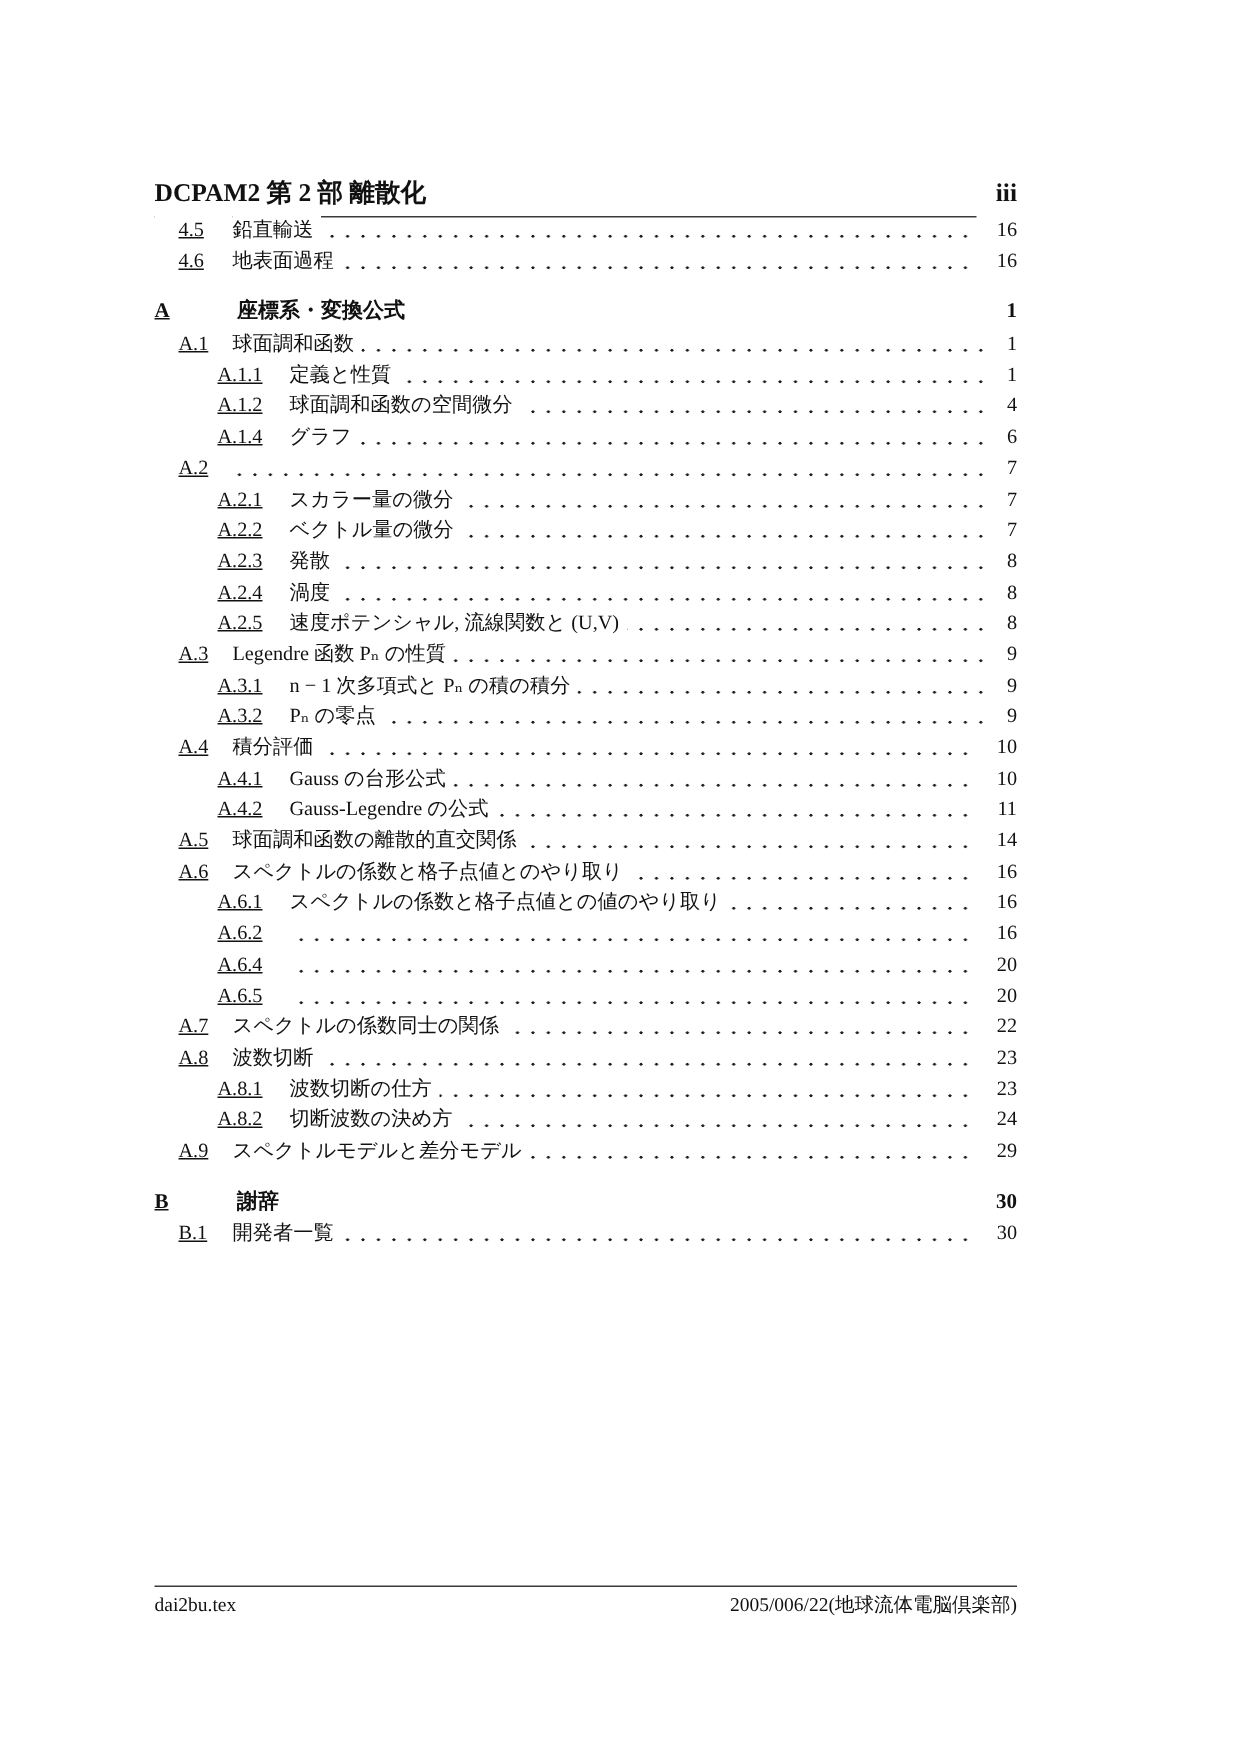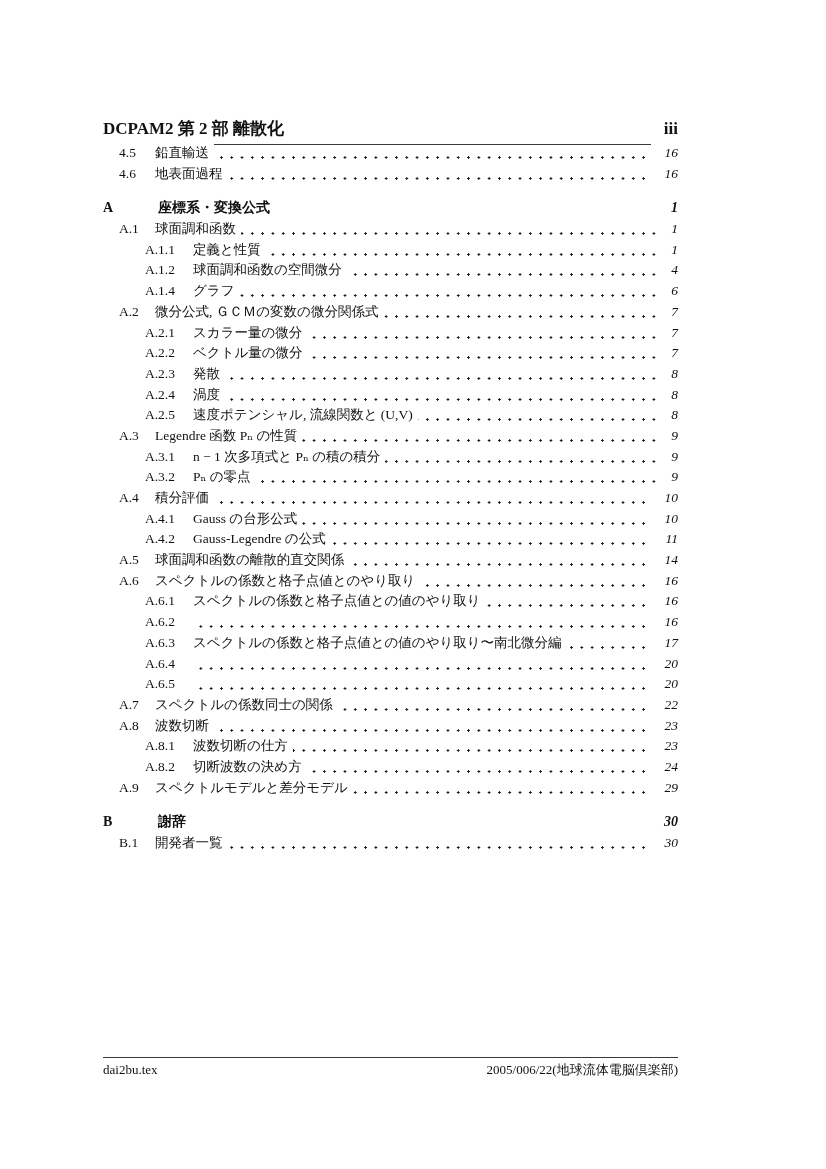--- a/index.html
+++ b/index.html
@@ -33,23 +33,23 @@
     background-origin: border-box;
     white-space: nowrap;
   }
   .row.dotted {
     background-image: radial-gradient(circle 1.05px at 5.1px 1.5px, #1c1c1c 98%, rgba(0,0,0,0) 100%);
     background-size: 10.3px 3px;
     background-repeat: repeat-x;
     background-position: 0 13px;
   }
   .num, .title, .page { background: #ffffff; }
-  .num { flex: 0 0 auto; box-sizing: content-box; }
+  .num { flex: 0 0 auto; box-sizing: content-box; text-decoration: underline; }
   .title { padding-right: 5px; }
-  .page { margin-left: auto; padding-left: 14px; text-align: right; font-style: italic; }
+  .page { margin-left: auto; padding-left: 14px; text-align: right; }
 
   .row.chapter { font-weight: bold; margin-top: 14px; font-size: 14px; }
   .row.chapter .num { width: 55px; }
   .row.section .num { padding-left: 16px; width: 36px; }
   .row.subsection .num { padding-left: 42px; width: 48px; }
 
   
   .footer {
     position: absolute; left: 103px; right: 148px; top: 1057px;
     border-top: 1.2px solid #3a3a3a;
@@ -97,21 +97,20 @@
       <span class="title">球面調和函数の空間微分</span>
       <span class="page">4</span>
     </div>
     <div class="row subsection dotted">
       <span class="num">A.1.4</span>
       <span class="title">グラフ</span>
       <span class="page">6</span>
     </div>
     <div class="row section dotted">
       <span class="num">A.2</span>
-      <span class="title">微分公式, ＧＣＭの変数の微分関係式</span>
       <span class="page">7</span>
     </div>
     <div class="row subsection dotted">
       <span class="num">A.2.1</span>
       <span class="title">スカラー量の微分</span>
       <span class="page">7</span>
     </div>
     <div class="row subsection dotted">
       <span class="num">A.2.2</span>
       <span class="title">ベクトル量の微分</span>
@@ -173,25 +172,20 @@
       <span class="page">16</span>
     </div>
     <div class="row subsection dotted">
       <span class="num">A.6.1</span>
       <span class="title">スペクトルの係数と格子点値との値のやり取り</span>
       <span class="page">16</span>
     </div>
     <div class="row subsection dotted">
       <span class="num">A.6.2</span>
       <span class="page">16</span>
-    </div>
-    <div class="row subsection dotted">
-      <span class="num">A.6.3</span>
-      <span class="title">スペクトルの係数と格子点値との値のやり取り〜南北微分編</span>
-      <span class="page">17</span>
     </div>
     <div class="row subsection dotted">
       <span class="num">A.6.4</span>
       <span class="page">20</span>
     </div>
     <div class="row subsection dotted">
       <span class="num">A.6.5</span>
       <span class="page">20</span>
     </div>
     <div class="row section dotted">

